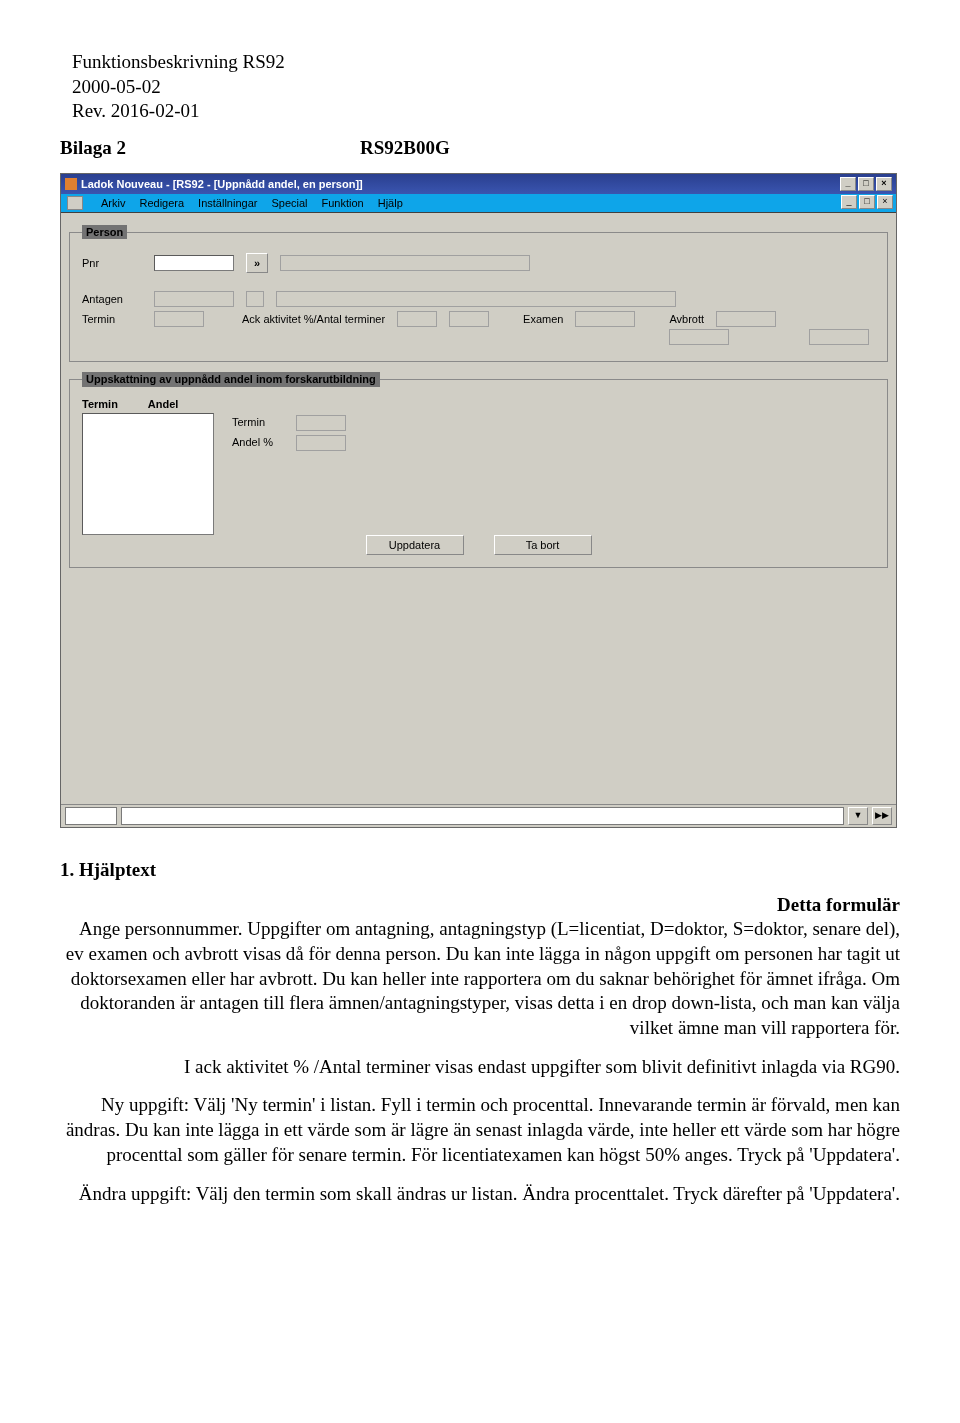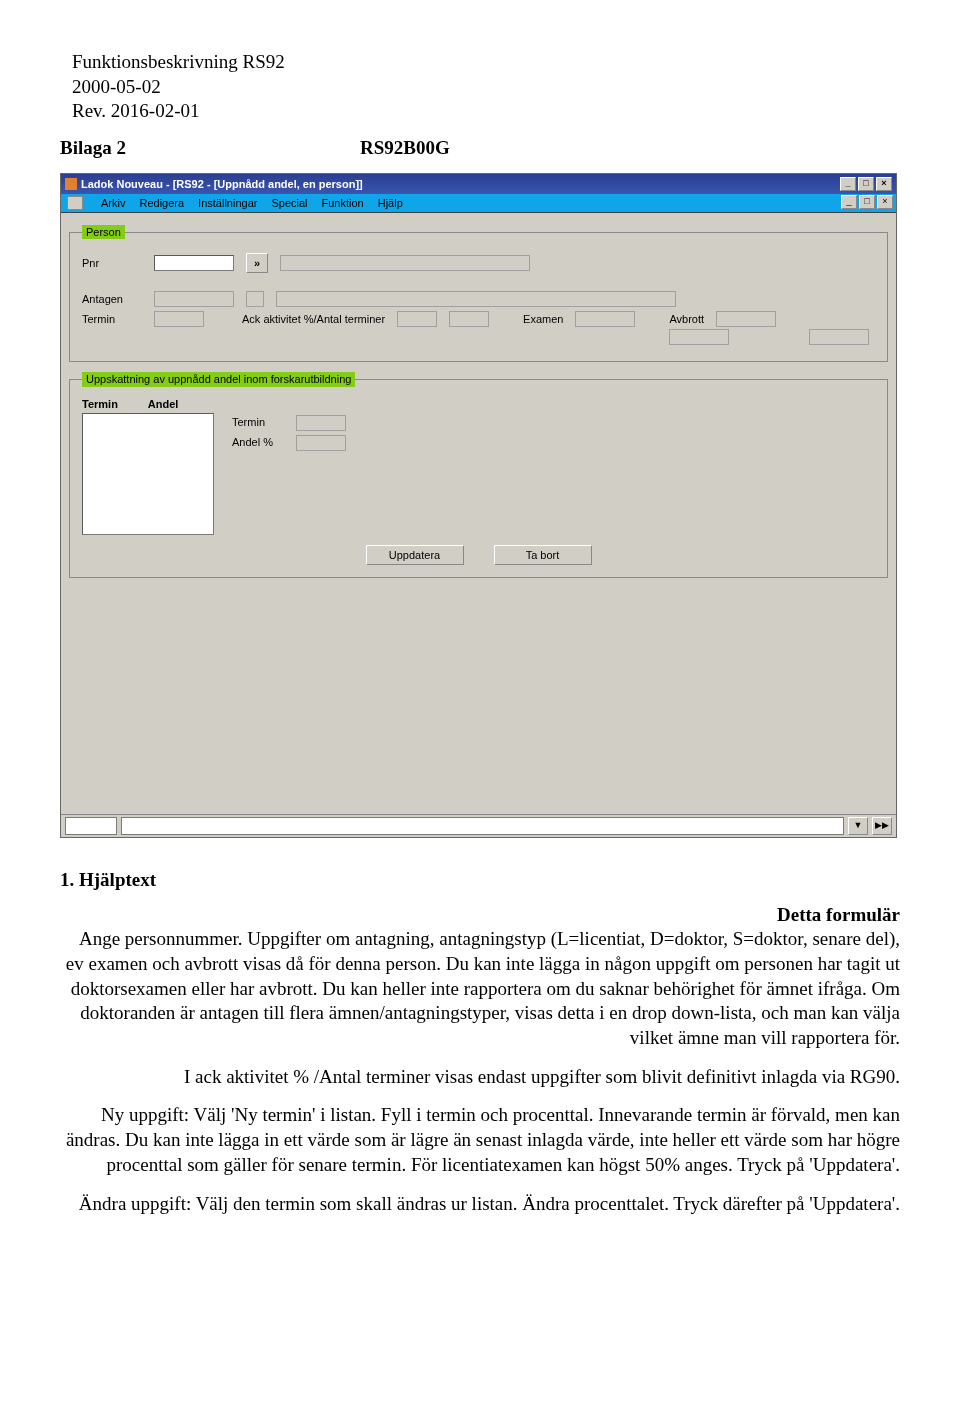--- a/index.html
+++ b/index.html
@@ -70,21 +70,21 @@
   .app-body { padding:6px 8px 10px 8px; }
   fieldset {
     border:1px solid #909090;
     border-top-color:#fff0; 
     border:1px solid #8a8a8a;
     padding:10px 12px 12px 12px;
     margin:6px 0 10px 0;
     position:relative;
   }
   fieldset legend {
-    font-weight:normal; font-size:11px; padding:0 4px; background:#84cc16;
+    font-weight:bold; font-size:11px; padding:0 4px; background:#737373;
   }
   .row { display:flex; align-items:center; gap:12px; margin:4px 0; flex-wrap:wrap; }
   .lbl { display:inline-block; }
   .w-pnr { width:60px; }
   .field, .field-ro, .dropdown {
     background:#fff; border:1px solid #7a7a7a;
     border-top-color:#5a5a5a; border-left-color:#5a5a5a;
     height:16px; box-sizing:border-box;
   }
   .field-dis { background:#d0cec5; border:1px solid #a0a0a0; height:16px; box-sizing:border-box; }
@@ -92,21 +92,21 @@
     background:#d0cec5;
     border:1px solid #888; border-top-color:#fff; border-left-color:#fff;
     height:18px; padding:0 8px; font-size:11px; cursor:default;
     display:inline-flex; align-items:center; justify-content:center;
   }
   .btn.small { width:20px; padding:0; font-weight:bold; }
   .listbox {
     width:130px; height:120px; background:#fff;
     border:1px solid #7a7a7a; border-top-color:#5a5a5a; border-left-color:#5a5a5a;
   }
-  .btn-row { display:flex; justify-content:center; gap:30px; margin-top:10px; }
+  .btn-row { display:flex; justify-content:center; gap:30px; }
   .big-canvas { height:210px; }
   .statusbar {
     border-top:1px solid #888;
     background:#d0cec5;
     display:flex; align-items:center; padding:2px 4px; gap:4px;
     margin-top:6px;
   }
   .statusbar .status-field {
     background:#fff; border:1px solid #7a7a7a; height:16px; flex:0 0 50px;
   }

